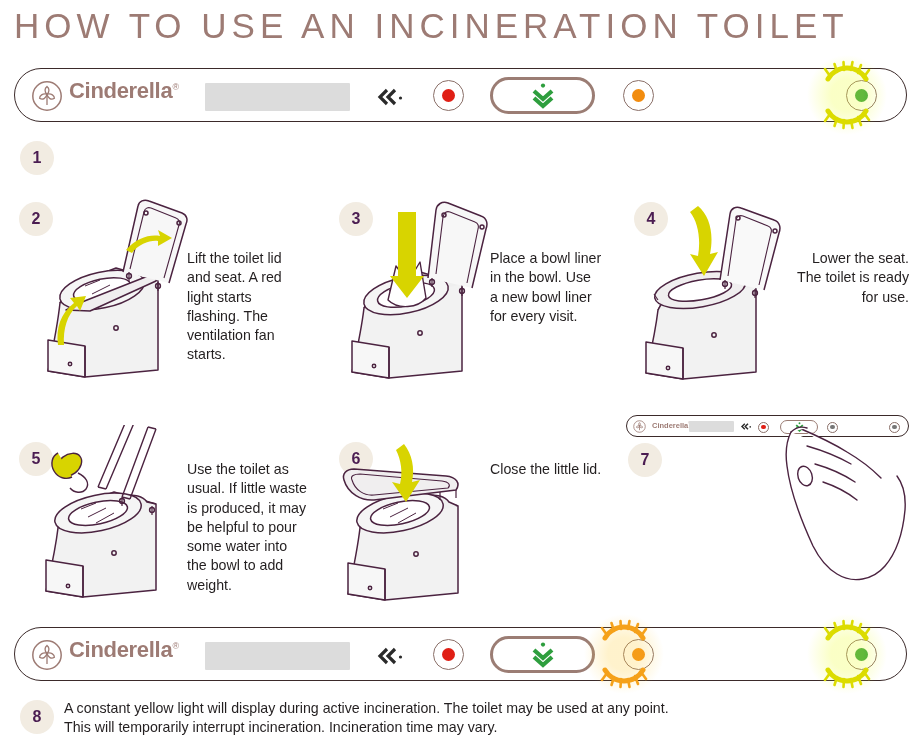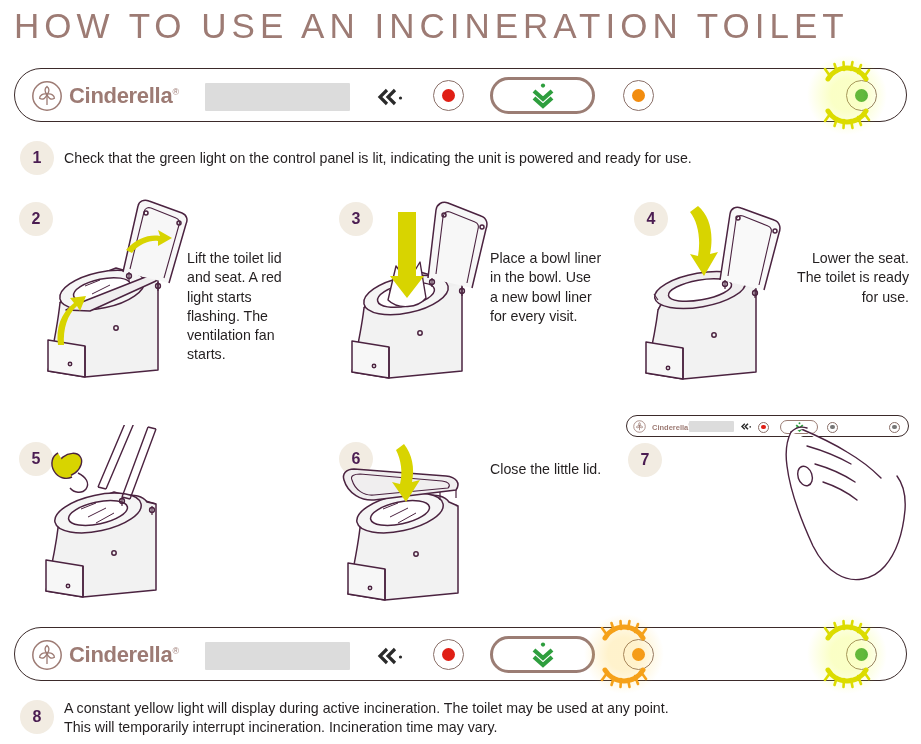--- a/index.html
+++ b/index.html
@@ -26,21 +26,21 @@
 
   
   .panel{
     position:absolute;
     border:1.6px solid #3b2a2a;
     border-radius:28px;
     background:#ffffff;
     box-sizing:border-box;
   }
   .panel .logo-wrap{
-    position:absolute; display:flex; align-items:center; gap:6px;
+    position:absolute; display:flex; align-items:flex-start; gap:6px;
   }
   .logo-mark{ display:block; }
   .logo-text{
     font-size:22px; font-weight:700; color:#9d7b74;
     font-family:"Liberation Sans", sans-serif;
     letter-spacing:-0.3px; line-height:1;
     position:relative;
   }
   .logo-text sup{ font-size:9px; vertical-align:super; font-weight:400;}
   .display{
@@ -160,21 +160,20 @@
       <path d="M24 62 L19 69"></path>
         <path d="M31 66 L28.5 74"></path>
         <path d="M38 68 L37.5 76"></path>
       <path d="M45 68 L46.5 76"></path>
         <path d="M52 65 L55 73"></path>
         <path d="M58 61 L63 68"></path>
     </g>
   </svg>
 
   <div class="badge" style="left:20px;top:141px;">1</div>
-  <div class="steptext" style="left:64px;top:149px;width:800px;">Check that the green light on the control panel is lit, indicating the unit is powered and ready for use.</div>
 
   <div class="badge" style="left:19px;top:202px;">2</div>
   <svg class="illus" style="left:30px;top:190px;" width="165" height="190" viewBox="0 0 165 190">
     <g fill="none" stroke="#4b2340" stroke-width="1.5" stroke-linejoin="round">
 
       <path d="M30 113 C27 140 22 162 18 181 L55 187 L128 180 L128 90 L86 78 L40 96 Z" fill="#f2f2f2"></path>
       <path d="M18 181 L18 150 L55 156 L55 187 Z" fill="#f7f7f7"></path>
       <path d="M55 156 L55 187"></path>
 
       <path d="M30 113 C34 104 40 98 48 95 L96 82 C106 80 115 82 119 88 L128 90" fill="#efefef"></path>
@@ -276,20 +275,21 @@
       <circle cx="84" cy="128" r="2.2"></circle>
         <circle cx="38" cy="161" r="1.7"></circle>
 
       <g stroke-width="1.4">
         <ellipse cx="39" cy="40" rx="10" ry="14" transform="rotate(52 39 40)" fill="#d8d400"></ellipse>
         <path d="M28 28 C22 31 20 39 24 46 C28 53 36 55 42 52" fill="#d8d400"></path>
         <path d="M48 48 C56 52 60 58 56 64 C52 69 44 68 40 63" fill="#ffffff"></path>
       </g>
     </g>
   </svg>
+  <div class="steptext" style="left:187px;top:460px;width:120px;">Use the toilet as usual. If little waste is produced, it may be helpful to pour some water into the bowl to add weight.</div>
 
   <div class="badge" style="left:339px;top:442px;">6</div>
   <svg class="illus" style="left:330px;top:440px;" width="165" height="165" viewBox="0 0 165 165">
     <g fill="none" stroke="#4b2340" stroke-width="1.5" stroke-linejoin="round">
       <path d="M30 88 C27 113 22 135 18 154 L55 160 L128 153 L128 66 L86 54 L40 72 Z" fill="#f2f2f2"></path>
       <path d="M18 154 L18 123 L55 129 L55 160 Z" fill="#f7f7f7"></path>
       <path d="M55 129 L55 160"></path>
       <path d="M30 88 C34 79 40 73 48 70 L96 56 C106 54 115 56 119 62 L128 66" fill="#efefef"></path>
       <ellipse cx="70" cy="73" rx="44" ry="18" fill="#f5f5f5" transform="rotate(-12 70 73)"></ellipse>
       <ellipse cx="70" cy="73" rx="30" ry="11" fill="#ffffff" transform="rotate(-12 70 73)"></ellipse>

